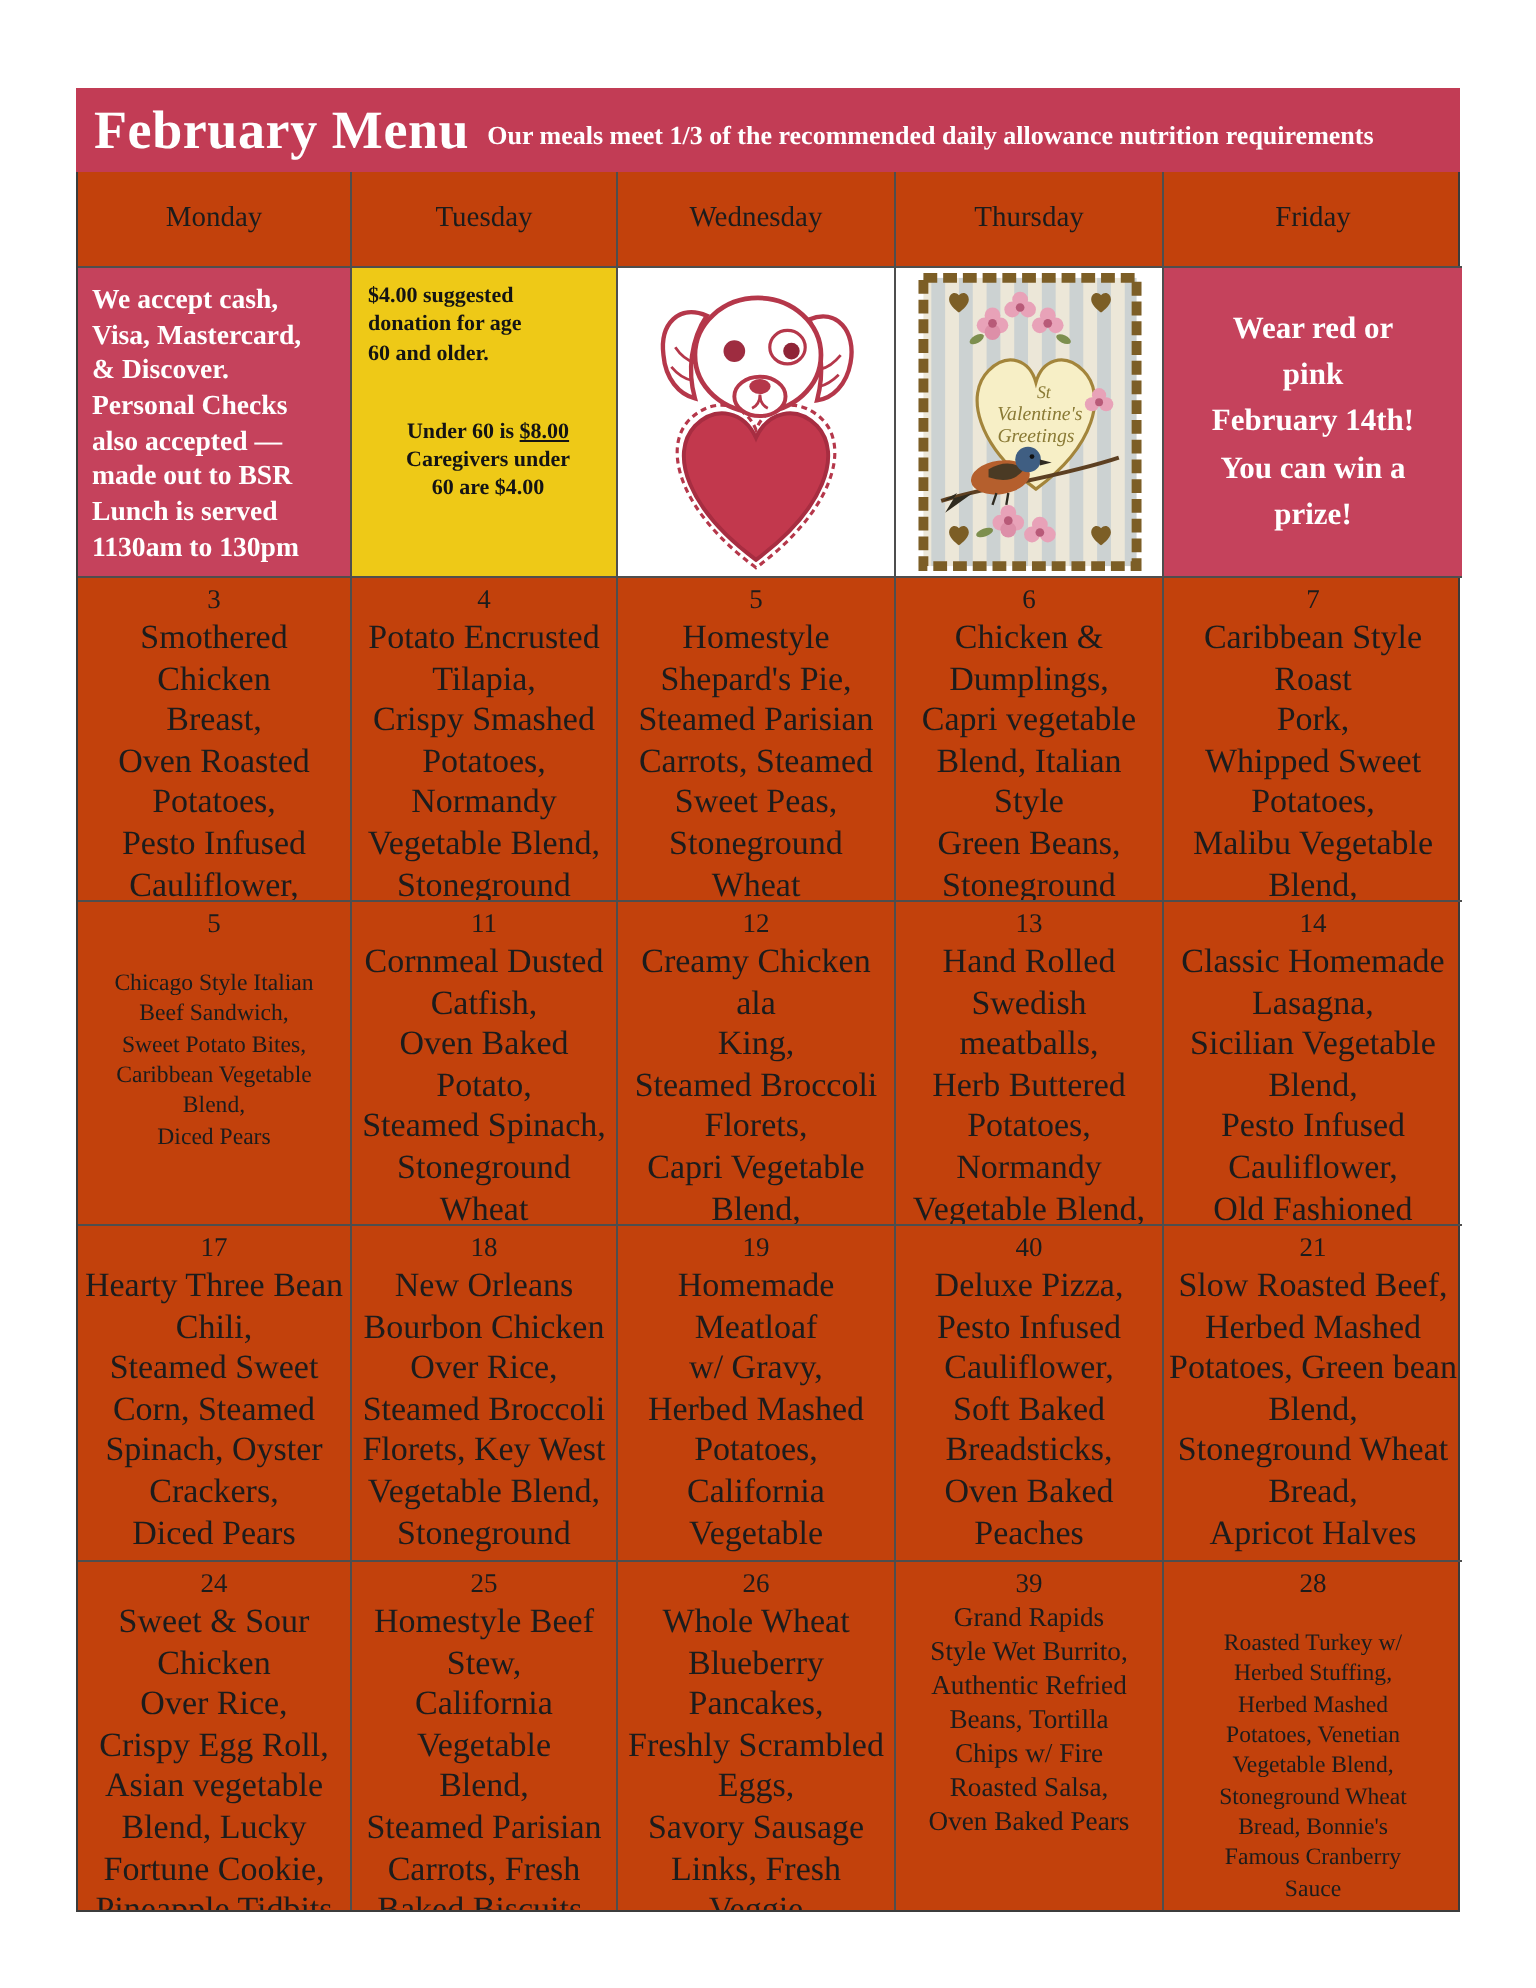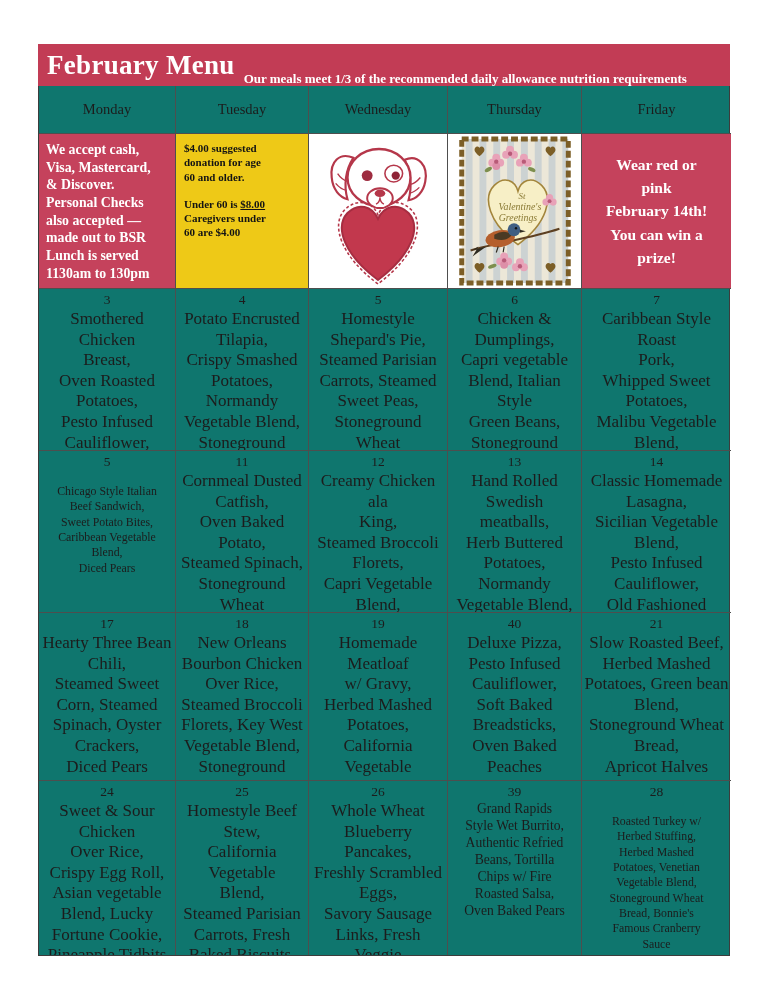--- a/index.html
+++ b/index.html
@@ -7,43 +7,43 @@
     position:relative;width:768px;height:994px;background:#ffffff;
     font-family:"Liberation Serif","DejaVu Serif",serif;color:#1c1c1c;overflow:hidden;
   }
   
   .banner{
     position:absolute;left:38px;top:44px;width:692px;height:42px;
     background:#c23c55;color:#fff;display:flex;align-items:center;
     box-sizing:border-box;padding:0 6px 0 9px;
   }
   .banner-title{font-size:27px;font-weight:bold;letter-spacing:.3px;white-space:nowrap;}
-  .banner-sub{font-size:13px;font-weight:bold;margin-left:9px;position:relative;top:14px;white-space:nowrap;}
+  .banner-sub{font-size:13px;font-weight:bold;margin-left:9px;position:relative;top:3px;white-space:nowrap;}
   
   .cal{
     position:absolute;left:38px;top:86px;width:692px;
     display:grid;
     grid-template-columns:137px 133px 139px 134px 149px;
     grid-template-rows:48px 155px 162px 162px 168px 174px;
     border:1px solid #3c3c3c;border-top:none;box-sizing:border-box;
-    background:#0f766e;
+    background:#c2410c;
   }
   .cell{
     border-right:1px solid #4e4e4e;border-bottom:1px solid #4e4e4e;
     box-sizing:border-box;overflow:hidden;
   }
   .cell.lastcol{border-right:none;}
   .cell.lastrow{border-bottom:none;}
   .wd{display:flex;align-items:center;justify-content:center;font-size:14.5px;}
   
   .info-red{background:#c5425c;color:#fff;font-weight:bold;font-size:13.8px;
     line-height:1.28;padding:7px 4px 0 7px;white-space:pre-line;}
   .info-yellow{background:#eec917;color:#141414;font-weight:bold;font-size:11px;
     line-height:1.3;padding:7px 4px 0 8px;}
-  .info-yellow .blk2{margin-top:13px;}
+  .info-yellow .blk2{margin-top:25px;text-align:center;}
   .pre{white-space:pre-line;}
   .uline{text-decoration:underline;}
   .info-red.center{display:flex;align-items:center;justify-content:center;
     text-align:center;font-size:15.5px;line-height:1.5;padding:0 6px;}
   .imgcell{display:flex;align-items:center;justify-content:center;background:#fff;}
   
   .day{padding:3px 2px 0 2px;text-align:center;}
   .day-num{font-size:13.5px;line-height:1.25;}
   .menu-text{font-size:17px;line-height:1.215;white-space:pre-line;}
   .day.small .menu-text{font-size:11.8px;line-height:1.3;}

